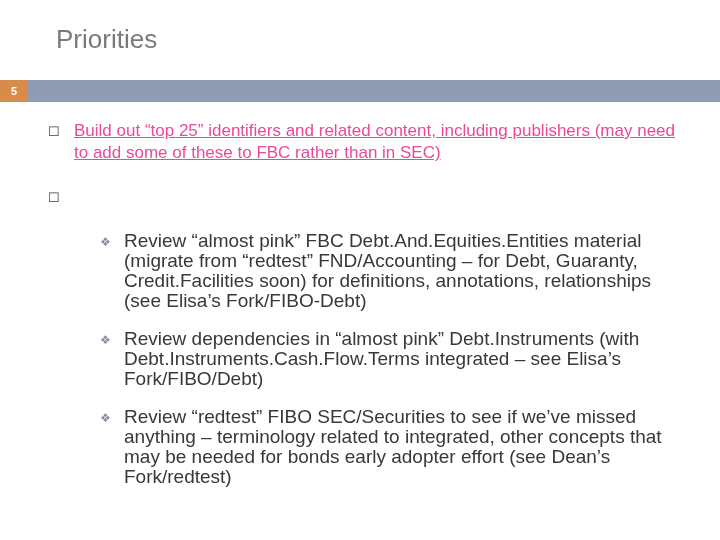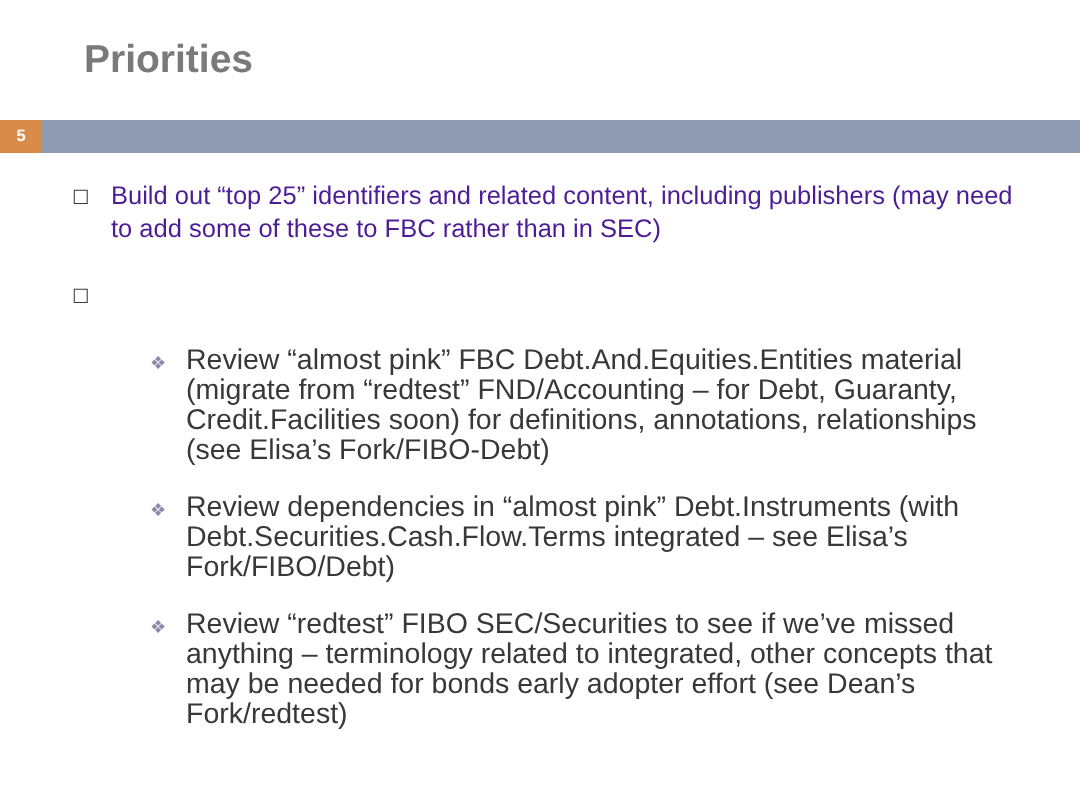--- a/index.html
+++ b/index.html
@@ -11,21 +11,21 @@
     color: #3a3a3a;
     position: relative;
     overflow: hidden;
   }
   .title {
     position: absolute;
     left: 56px;
     top: 24px;
     font-size: 26px;
     color: #7a7a7a;
-    font-weight: 700;
+    font-weight: 400;
   }
   .stripe {
     position: absolute;
     left: 0;
     top: 80px;
     width: 720px;
     height: 22px;
     background: #8f9cb3;
   }
   .page-badge {
@@ -56,21 +56,22 @@
   .top-item .marker {
     flex: 0 0 26px;
     font-size: 13px;
     color: #3a3a3a;
     line-height: 22px;
     padding-top: 1px;
   }
   .top-item .text {
     font-size: 17px;
     line-height: 22px;
-    color: #4c1d95;
+    color: #ec4899;
+    text-decoration: underline;
   }
   .sublist {
     margin-left: 52px;
     margin-top: 4px;
   }
   .sub-item {
     display: flex;
     align-items: flex-start;
     margin-bottom: 18px;
   }
@@ -105,21 +106,21 @@
     <div class="marker">☐</div>
   </div>
 
   <div class="sublist">
     <div class="sub-item">
       <div class="marker">❖</div>
       <div class="text">Review “almost pink” FBC Debt.And.Equities.Entities material (migrate from “redtest” FND/Accounting – for Debt, Guaranty, Credit.Facilities soon) for definitions, annotations, relationships (see Elisa’s Fork/FIBO-Debt)</div>
     </div>
     <div class="sub-item">
       <div class="marker">❖</div>
-      <div class="text">Review dependencies in “almost pink” Debt.Instruments (with Debt.Securities.Cash.Flow.Terms integrated – see Elisa’s Fork/FIBO/Debt)</div>
+      <div class="text">Review dependencies in “almost pink” Debt.Instruments (with Debt.Instruments.Cash.Flow.Terms integrated – see Elisa’s Fork/FIBO/Debt)</div>
     </div>
     <div class="sub-item">
       <div class="marker">❖</div>
       <div class="text">Review “redtest” FIBO SEC/Securities to see if we’ve missed anything – terminology related to integrated, other concepts that may be needed for bonds early adopter effort (see Dean’s Fork/redtest)</div>
     </div>
   </div>
 
 </div>
 
 </body></html>

